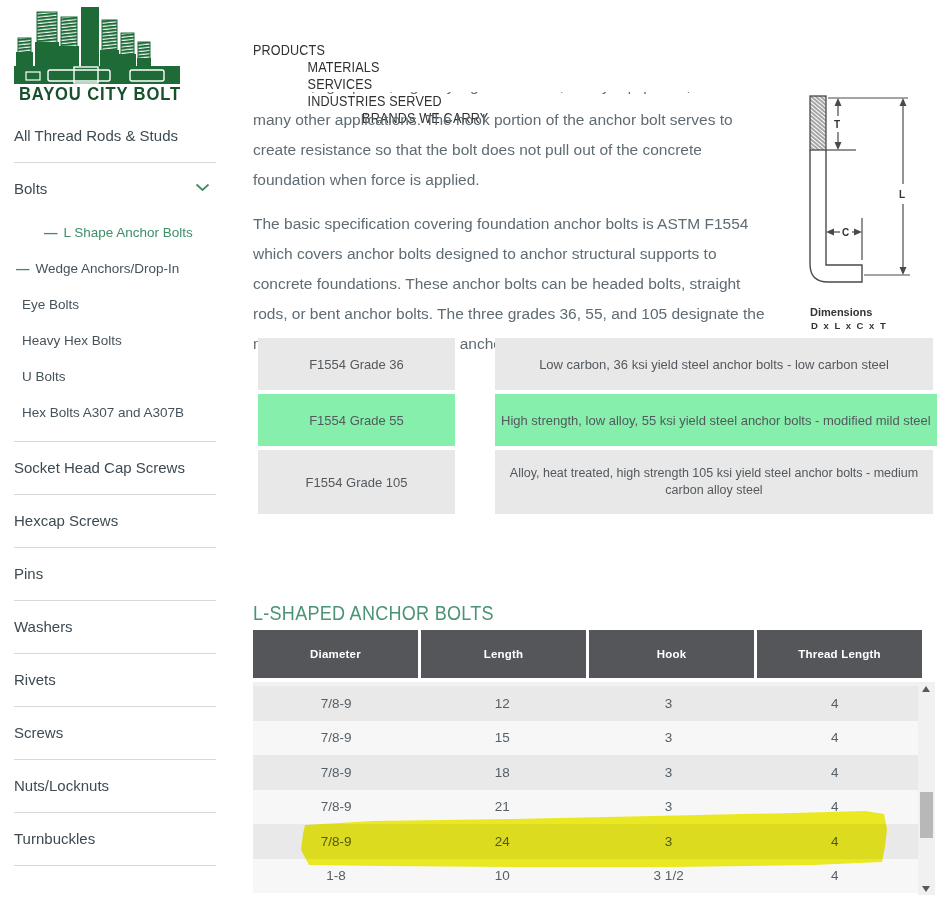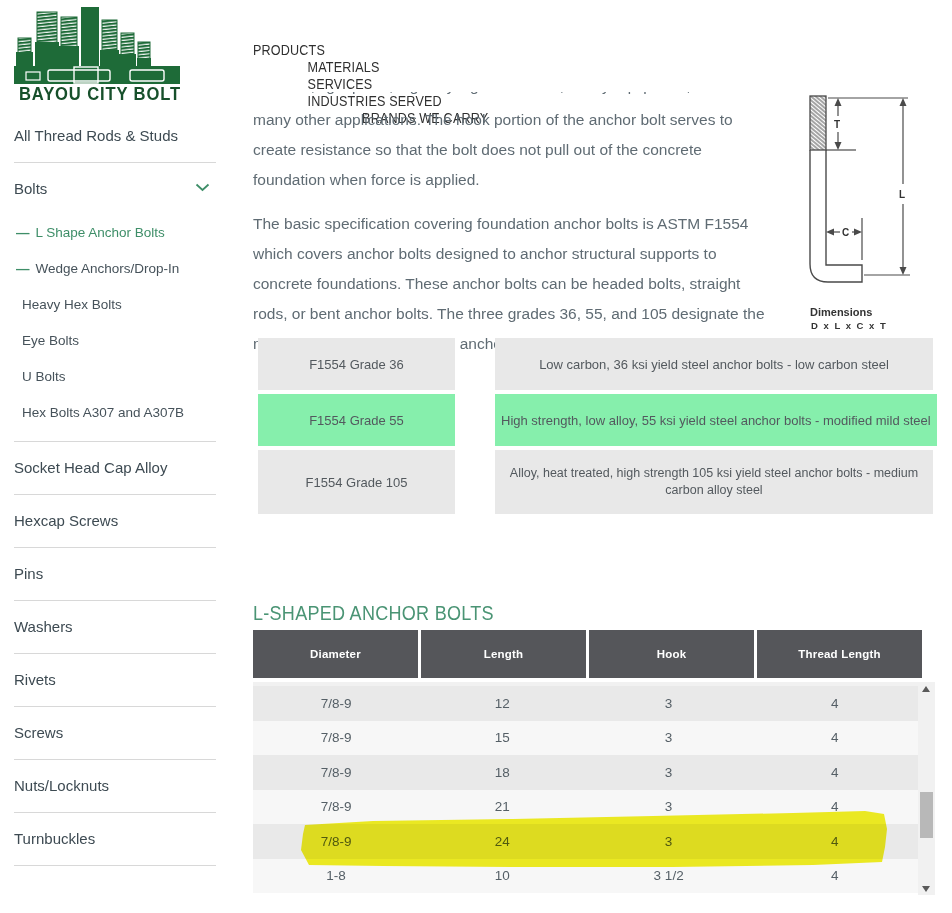--- a/index.html
+++ b/index.html
@@ -25,21 +25,21 @@
   .sidebar { position:absolute; left:14px; top:110px; width:202px; }
   .sb-divider { border-top:1px solid #d8d8d8; }
   .sb-top {
     font-size:15px; color:#3d4a52; padding:17px 0 17px 0; cursor:pointer;
     position:relative; line-height:18px;
   }
   .sb-sub {
     font-size:13.5px; color:#46525a; padding:11px 0 11px 8px; cursor:pointer; line-height:14px;
   }
   .sb-sub .dash { color:#3e8e68; margin:0 6px 0 -6px; font-weight:bold; }
-  .sb-sub.active { color:#3e8e68; }
+  .sb-sub.active { color:#3e8e68;margin-left:28px; }
   .sub-wrap { padding-bottom:10px; }
   .chev { position:absolute; right:6px; top:20px; }
 
   
   .main { position:absolute; left:253px; top:92px; width:682px; }
   .clip-line { width:515px; height:5px; overflow:hidden; margin-bottom:8px; }
   .clip-line span { display:block; margin-top:-18px; font-size:15.5px; line-height:23px; color:#5f6b73; white-space:nowrap; }
   .para { width:517px; margin:0 0 14px 0; font-size:15.5px; line-height:30px; color:#5f6b73; }
 
   
@@ -136,27 +136,27 @@
 
 <aside class="sidebar" id="sidebar">
     <div class="sb-top"><span>All Thread Rods &amp; Studs</span></div>
     <div class="sb-divider"></div>
     <div class="sb-top"><span>Bolts</span><svg width="15" height="9" viewBox="0 0 15 9" class="chev">
         <polyline points="1.5,1.5 7.5,7 13.5,1.5" fill="none" stroke="#3e8e68" stroke-width="1.8"></polyline>
       </svg></div>
     <div class="sub-wrap">
       <div class="sb-sub active"><span class="dash">—</span><span>L Shape Anchor Bolts</span></div>
       <div class="sb-sub"><span class="dash">—</span><span>Wedge Anchors/Drop-In</span></div>
+      <div class="sb-sub"><span>Eye Bolts</span></div>
       <div class="sb-sub"><span>Heavy Hex Bolts</span></div>
-      <div class="sb-sub"><span>Eye Bolts</span></div>
       <div class="sb-sub"><span>U Bolts</span></div>
       <div class="sb-sub"><span>Hex Bolts A307 and A307B</span></div>
     </div>
     <div class="sb-divider"></div>
-    <div class="sb-top"><span>Socket Head Cap Alloy</span></div>
+    <div class="sb-top"><span>Socket Head Cap Screws</span></div>
     <div class="sb-divider"></div>
     <div class="sb-top"><span>Hexcap Screws</span></div>
     <div class="sb-divider"></div>
     <div class="sb-top"><span>Pins</span></div>
     <div class="sb-divider"></div>
     <div class="sb-top"><span>Washers</span></div>
     <div class="sb-divider"></div>
     <div class="sb-top"><span>Rivets</span></div>
     <div class="sb-divider"></div>
     <div class="sb-top"><span>Screws</span></div>

